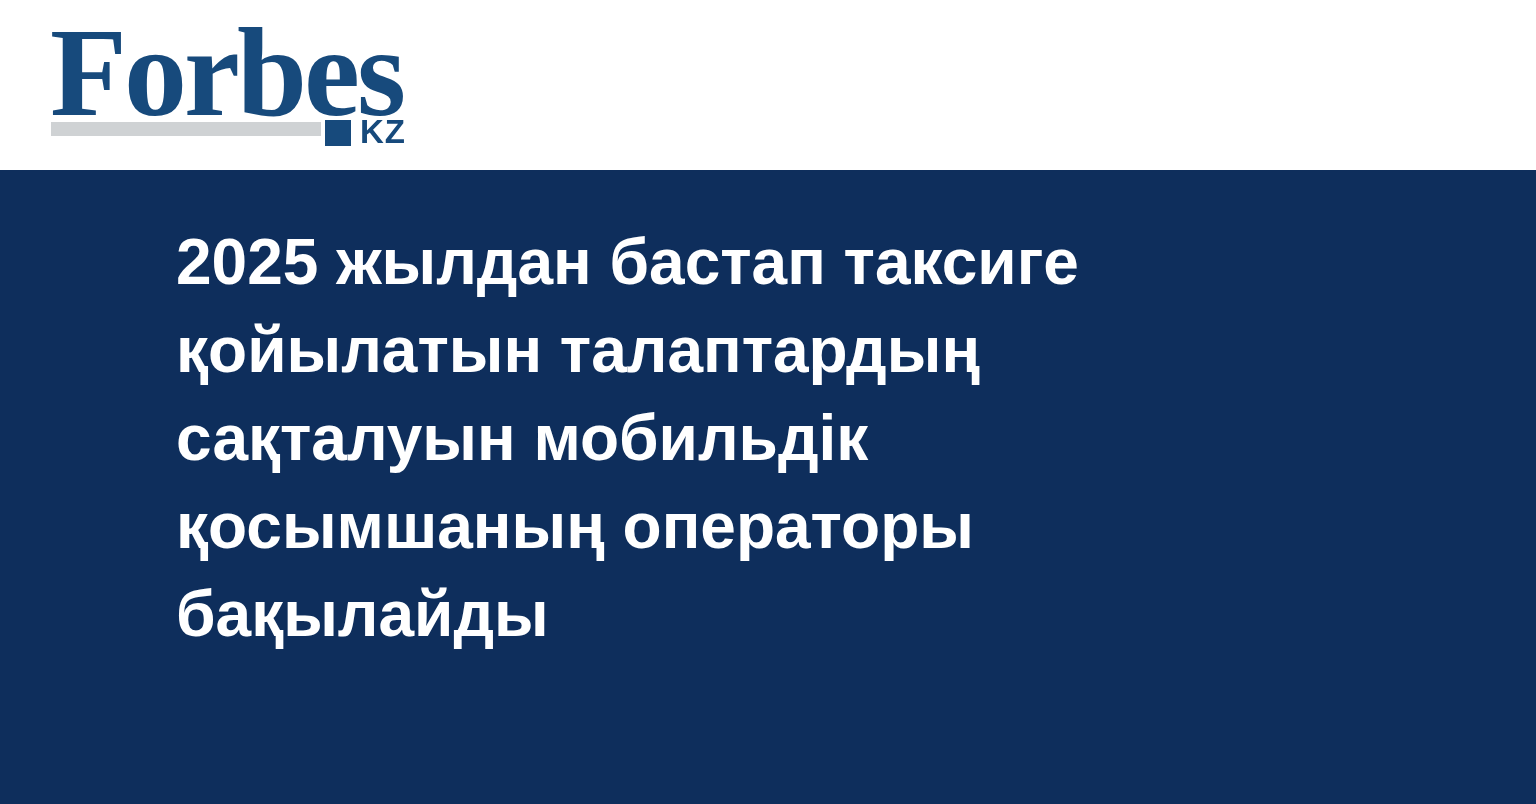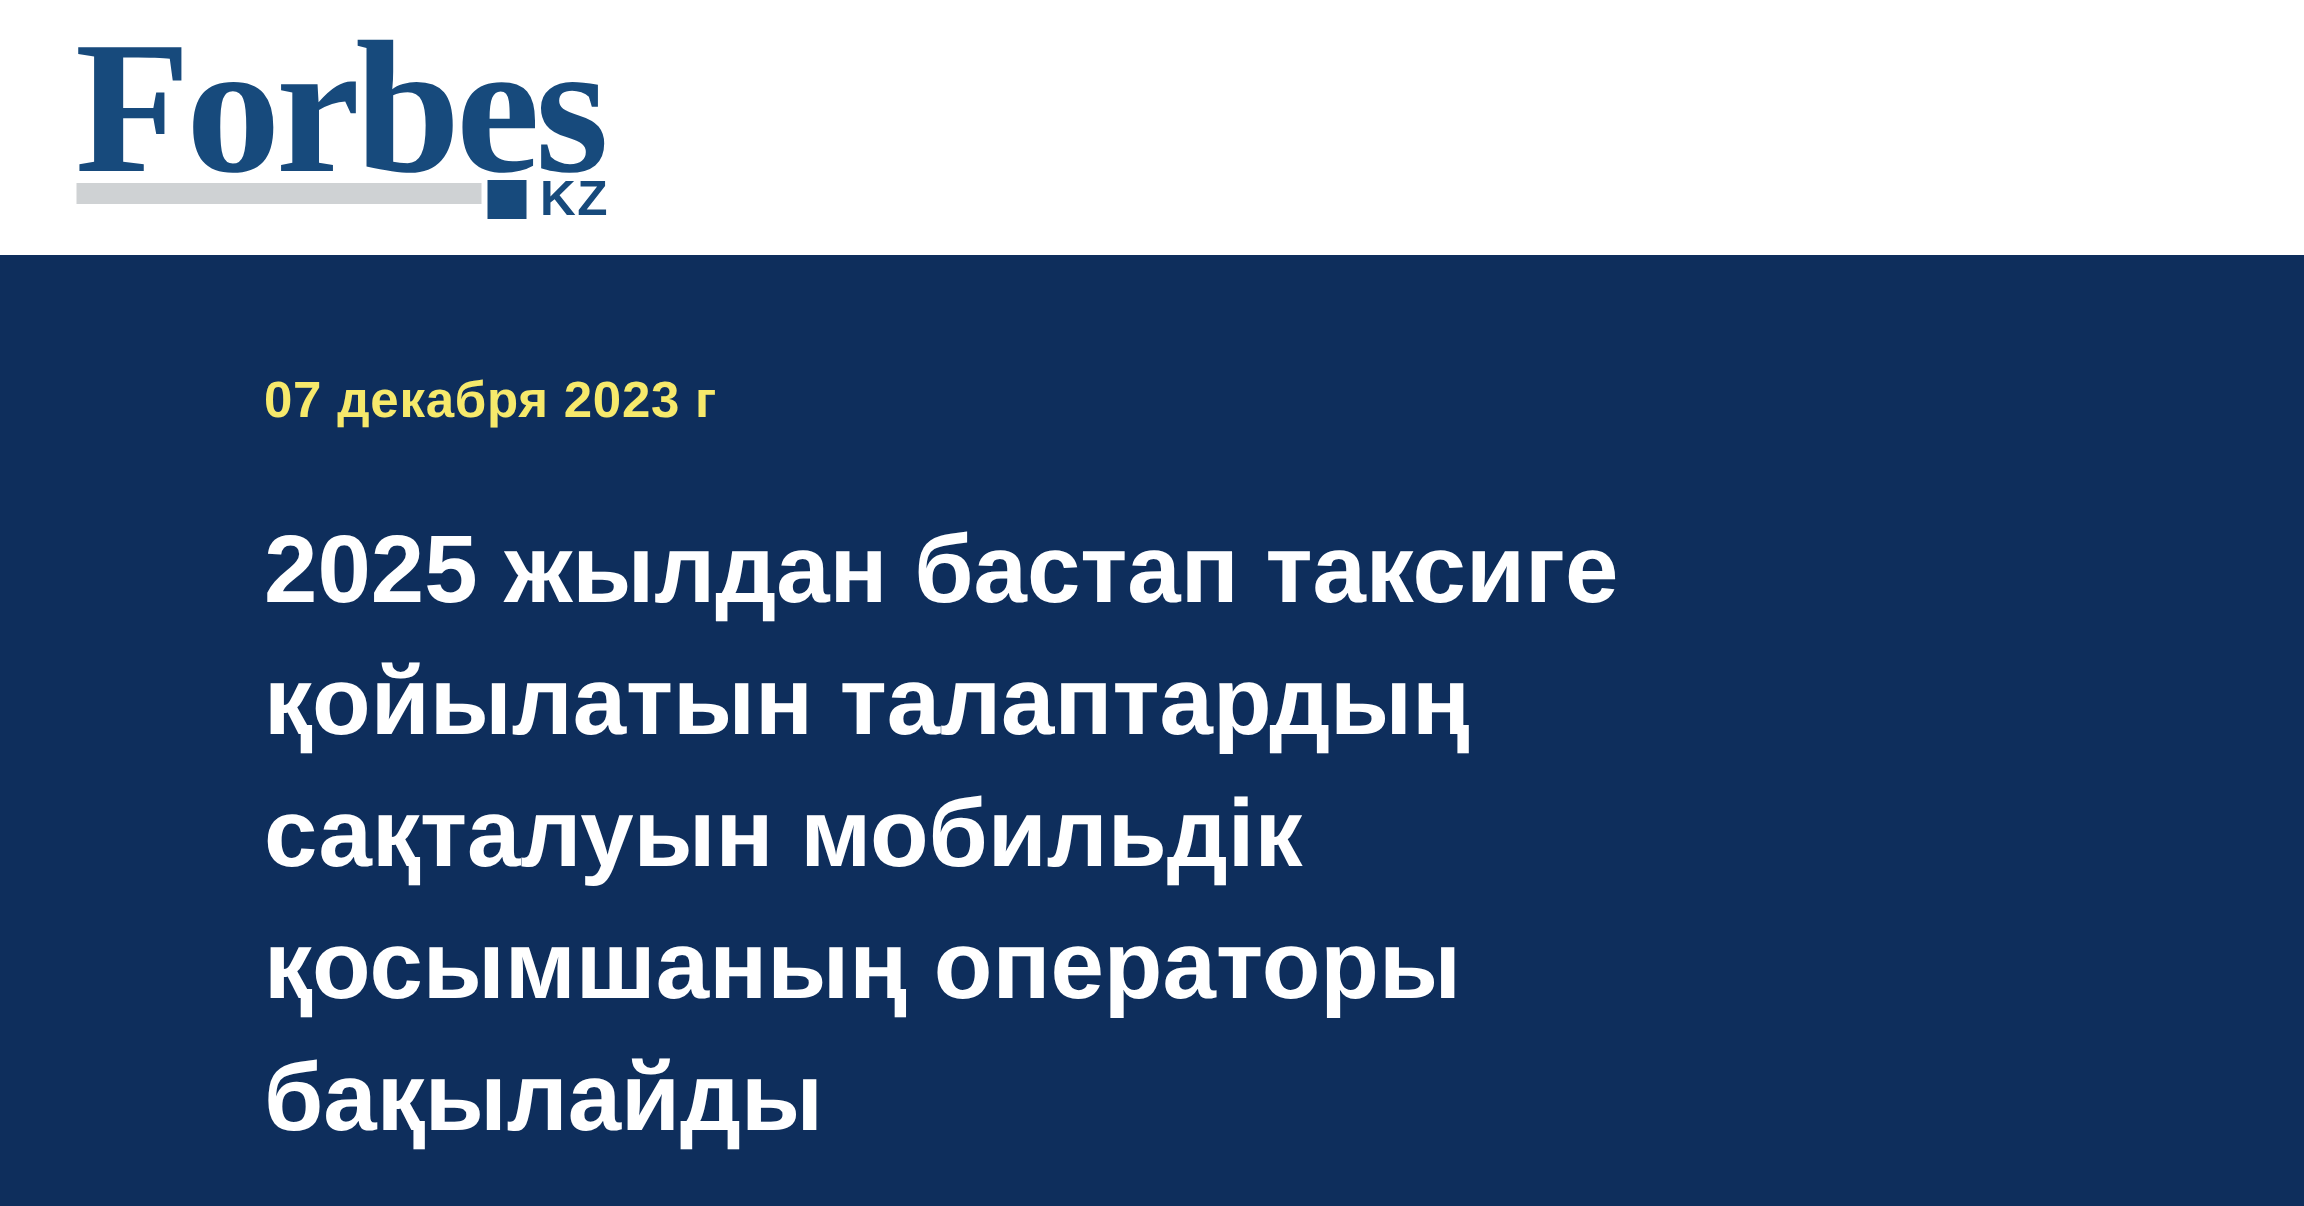--- a/index.html
+++ b/index.html
@@ -130,18 +130,17 @@
     <div class="logo">
       <div class="logo-wordmark">Forbes</div>
       <div class="logo-rule"></div>
       <div class="logo-square"></div>
       <div class="logo-kz">KZ</div>
     </div>
   </div>
 
   <div class="hero">
     <div class="hero-inner">
-      <div class="article-date">07 декабря 2023 г</div>
       <h1 class="article-title">2025 жылдан бастап таксиге қойылатын талаптардың сақталуын мобильдік қосымшаның операторы бақылайды</h1>
     </div>
   </div>
 
 </div>
 
 </body></html>

